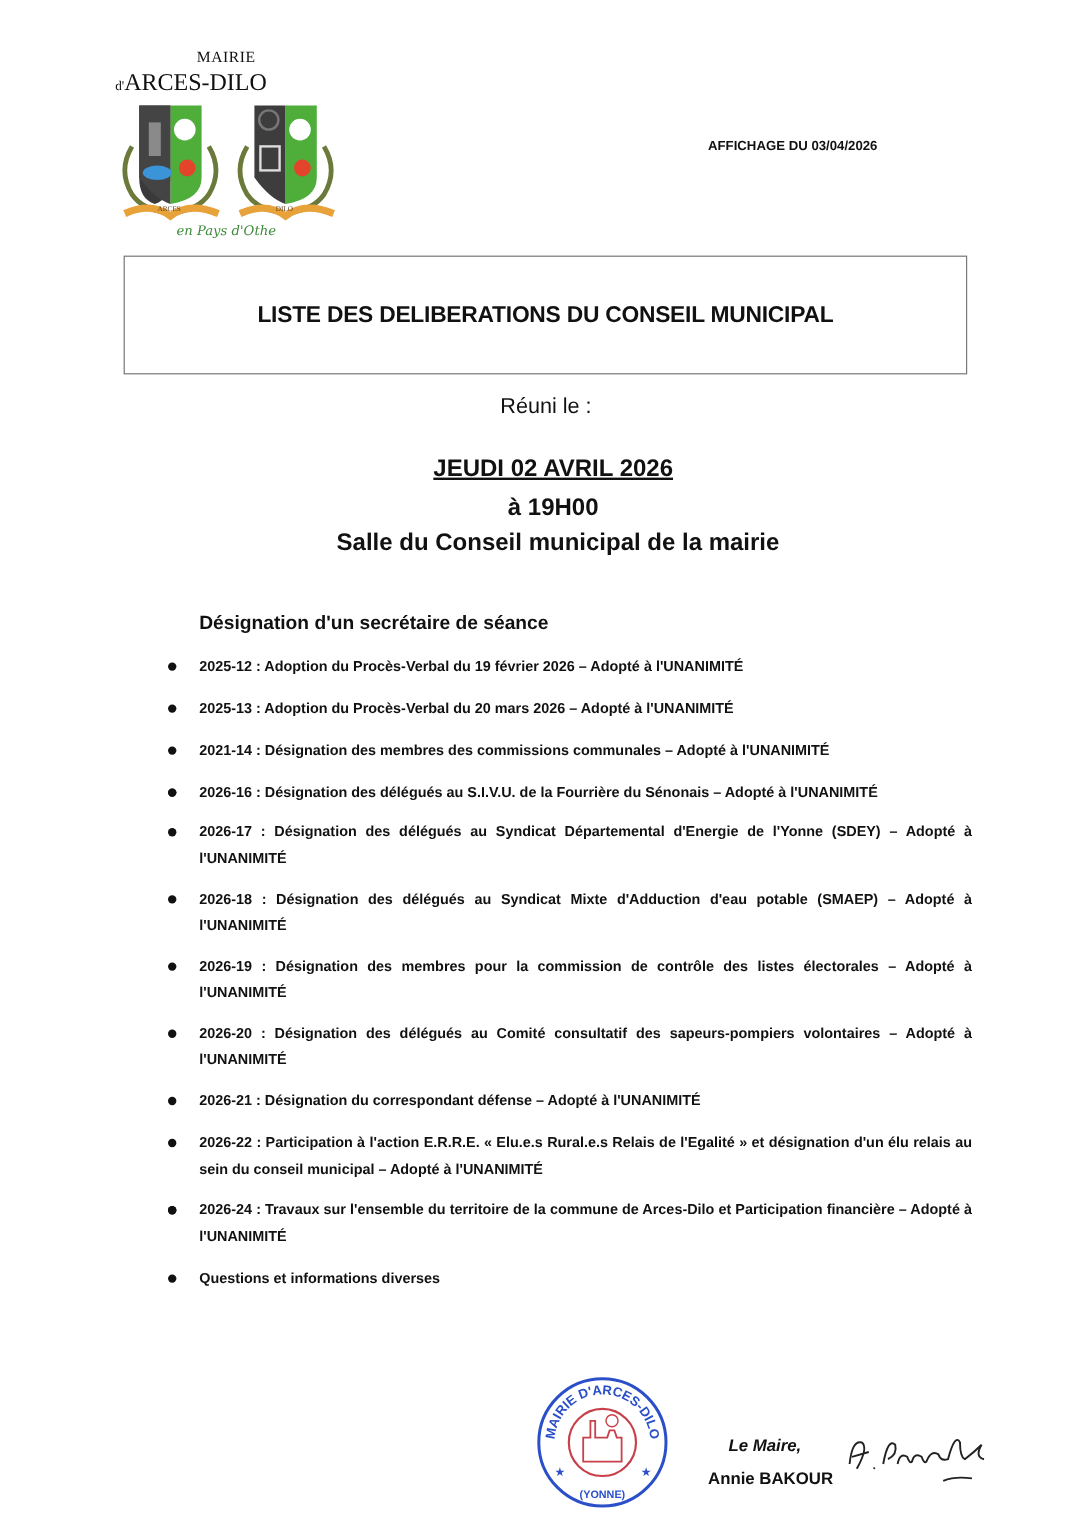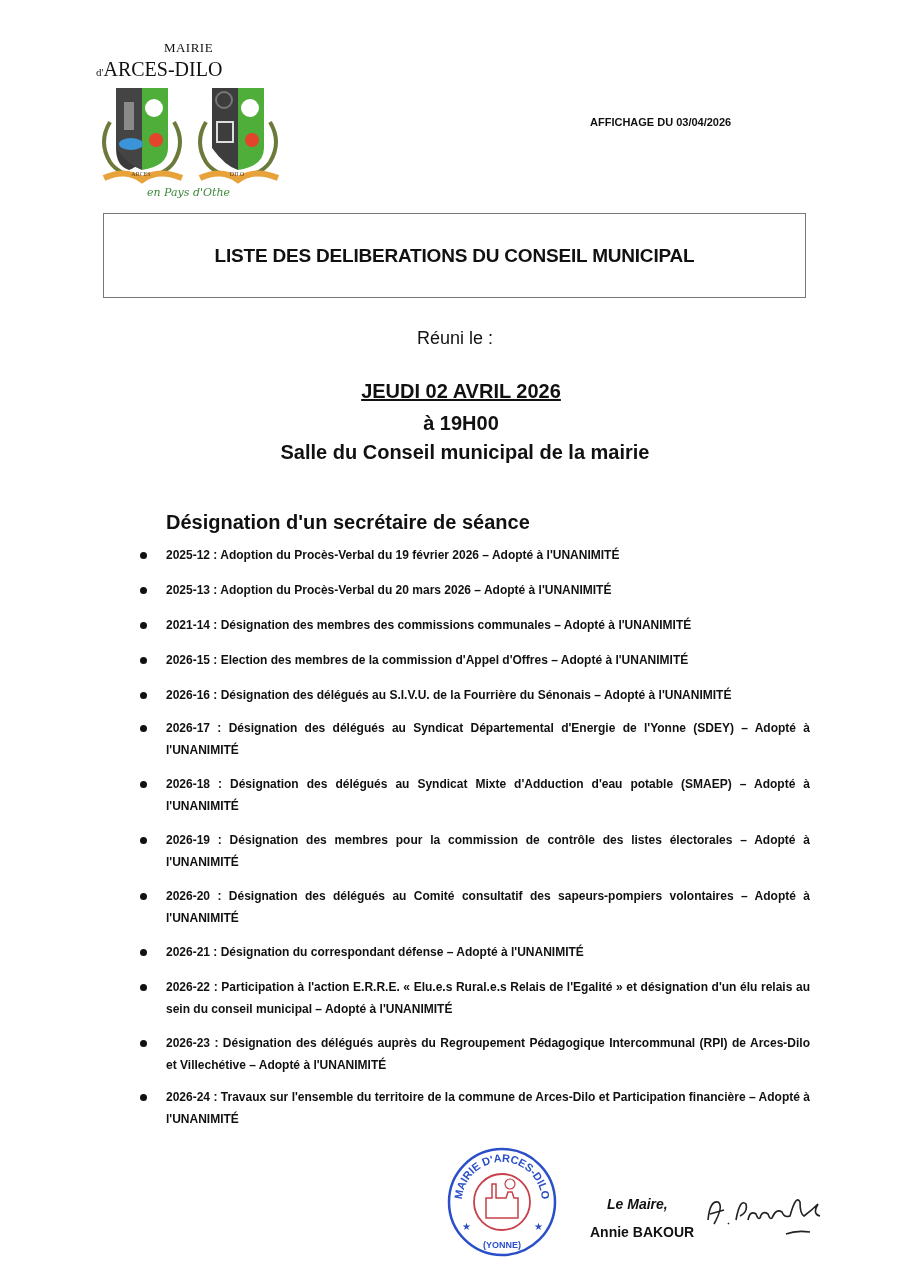--- a/index.html
+++ b/index.html
@@ -7,29 +7,29 @@
 
     .logo { position: absolute; left: 96px; top: 40px; width: 185px; height: 170px; }
     .logo .mairie { position: absolute; top: 0; left: 0; width: 185px; text-align: center; font-family: "Liberation Serif", serif; font-size: 13px; letter-spacing: 0.5px; }
     .logo .town { position: absolute; top: 18px; left: 0; width: 185px; font-family: "Liberation Serif", serif; font-size: 20px; }
     .logo .town small { font-size: 11px; }
     .logo svg.crests { position: absolute; top: 42px; left: 0; }
     .logo .tagline { position: absolute; top: 146px; left: 0; width: 185px; text-align: center; font-family: "DejaVu Serif", serif; font-style: italic; font-size: 11px; color: #3d8a3a; }
 
     .affichage { position: absolute; top: 116px; left: 556px; font-family: Liberation Sans, sans-serif; font-weight: bold; font-size: 11px; margin-left: 34px; }
 
-    .title-box { position: absolute; left: 103px; top: 213px; width: 703px; height: 85px; border: 1.5px solid #777; box-sizing: border-box; display: flex; align-items: center; justify-content: center; }
+    .title-box { position: absolute; left: 103px; top: 213px; width: 703px; height: 99px; border: 1.5px solid #777; box-sizing: border-box; display: flex; align-items: center; justify-content: center; }
     .title-box h1 { margin: 0; font-size: 19px; font-weight: bold; font-family: "Liberation Sans", sans-serif; letter-spacing: -0.2px; }
 
     .reuni { position: absolute; top: 328px; left: 0; width: 910px; text-align: center; font-size: 18px; }
     .date { position: absolute; top: 380px; left: 0; width: 922px; text-align: center; font-size: 20px; font-weight: bold; text-decoration: underline; }
     .time { position: absolute; top: 412px; left: 0; width: 922px; text-align: center; font-size: 20px; font-weight: bold; }
     .place { position: absolute; top: 441px; left: 0; width: 930px; text-align: center; font-size: 20px; font-weight: bold; }
 
-    .intro { position: absolute; top: 511px; left: 166px; font-size: 20px; font-weight: bold; }
+    .intro { position: absolute; top: 511px; left: 166px; font-size: 16px; font-weight: bold; }
 
     .items { position: absolute; top: 544px; left: 138px; width: 672px; margin: 0; padding: 0; list-style: none; }
     .items li { position: relative; padding-left: 28px; font-size: 12px; font-weight: bold; line-height: 22px; text-align: justify; }
     .items li .bullet { position: absolute; left: 2px; top: 8px; width: 7px; height: 7px; border-radius: 50%; background: #111; }
 
     .stamp { position: absolute; left: 446px; top: 1146px; }
     .signature-block { position: absolute; left: 590px; top: 1190px; font-size: 14px; font-weight: bold; line-height: 28px; }
     .signature-block .role { padding-left: 17px; font-style: italic; }
     .sig { position: absolute; left: 700px; top: 1180px; }
   </style>
@@ -81,30 +81,31 @@
 <div class="date">JEUDI 02 AVRIL 2026</div>
 <div class="time">à 19H00</div>
 <div class="place">Salle du Conseil municipal de la mairie</div>
 
 <div class="intro">Désignation d'un secrétaire de séance</div>
 
 <ul class="items" id="items">
     <li style="margin-top: 0px;"><span class="bullet"></span><span>2025-12 : Adoption du Procès-Verbal du 19 février 2026 – Adopté à l'UNANIMITÉ</span></li>
     <li style="margin-top: 13px;"><span class="bullet"></span><span>2025-13 : Adoption du Procès-Verbal du 20 mars 2026 – Adopté à l'UNANIMITÉ</span></li>
     <li style="margin-top: 13px;"><span class="bullet"></span><span>2021-14 : Désignation des membres des commissions communales – Adopté à l'UNANIMITÉ</span></li>
-    <li style="margin-top: 13px;"><span class="bullet"></span><span>2026-15 : Election des membres de la commission d'Appel d'Offres – Adopté à l'UNANIMITÉ</span></li>
+    <li style="margin-top: 13px;"><span class="bullet"></span></li>
     <li style="margin-top: 13px;"><span class="bullet"></span><span>2026-16 : Désignation des délégués au S.I.V.U. de la Fourrière du Sénonais – Adopté à l'UNANIMITÉ</span></li>
     <li style="margin-top: 11px;"><span class="bullet"></span><span>2026-17 : Désignation des délégués au Syndicat Départemental d'Energie de l'Yonne (SDEY) – Adopté à l'UNANIMITÉ</span></li>
     <li style="margin-top: 12px;"><span class="bullet"></span><span>2026-18 : Désignation des délégués au Syndicat Mixte d'Adduction d'eau potable (SMAEP) – Adopté à l'UNANIMITÉ</span></li>
     <li style="margin-top: 12px;"><span class="bullet"></span><span>2026-19 : Désignation des membres pour la commission de contrôle des listes électorales – Adopté à l'UNANIMITÉ</span></li>
     <li style="margin-top: 12px;"><span class="bullet"></span><span>2026-20 : Désignation des délégués au Comité consultatif des sapeurs-pompiers volontaires – Adopté à l'UNANIMITÉ</span></li>
     <li style="margin-top: 12px;"><span class="bullet"></span><span>2026-21 : Désignation du correspondant défense – Adopté à l'UNANIMITÉ</span></li>
     <li style="margin-top: 13px;"><span class="bullet"></span><span>2026-22 : Participation à l'action E.R.R.E. « Elu.e.s Rural.e.s Relais de l'Egalité » et désignation d'un élu relais au sein du conseil municipal – Adopté à l'UNANIMITÉ</span></li>
-    <li style="margin-top: 12px;"><span class="bullet"></span><span>2026-23 : Désignation des délégués auprès du Regroupement Pédagogique Intercommunal (RPI) de Arces-Dilo et Villechétive – Adopté à l'UNANIMITÉ</span></li>
+    <li style="margin-top: 12px;"><span class="bullet"></span></li>
     <li style="margin-top: 10px;"><span class="bullet"></span><span>2026-24 : Travaux sur l'ensemble du territoire de la commune de Arces-Dilo et Participation financière – Adopté à l'UNANIMITÉ</span></li>
+    <li style="margin-top: 13px;"><span class="bullet"></span><span>Questions et informations diverses</span></li>
   </ul>
 
 <svg class="stamp" width="112" height="112" viewBox="0 0 112 112">
   <defs>
     <path id="ringTop" d="M16 56 A40 40 0 0 1 96 56"></path>
     <path id="ringBottom" d="M30 88 A36 36 0 0 0 82 88"></path>
   </defs>
   <circle cx="56" cy="56" r="53" fill="none" stroke="#2a4fc9" stroke-width="2.5"></circle>
   <circle cx="56" cy="56" r="28" fill="none" stroke="#c8404a" stroke-width="1.8"></circle>
   <path d="M40 72 L40 52 L46 52 L46 38 L50 38 L50 52 L60 52 L62 46 L66 46 L68 52 L72 52 L72 72 Z" fill="none" stroke="#c8404a" stroke-width="1.5"></path>

